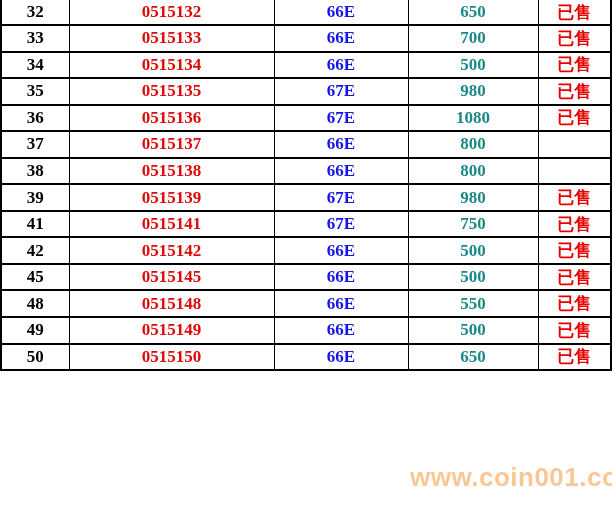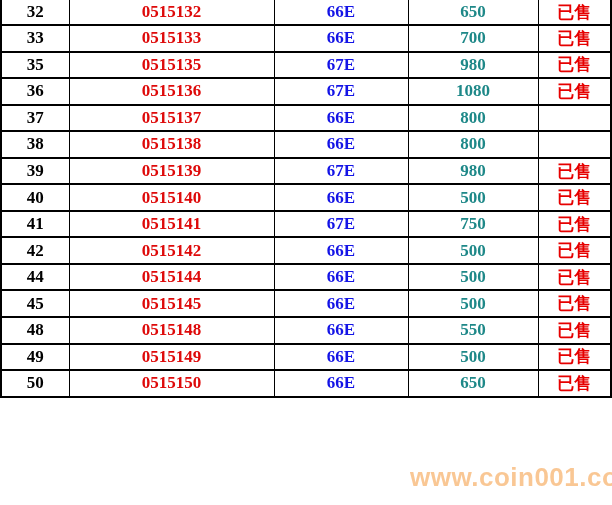--- a/index.html
+++ b/index.html
@@ -88,20 +88,27 @@
           <td class="cell-status">已售</td>
         </tr>
         <tr>
           <td class="cell-index">33</td>
           <td class="cell-serial">0515133</td>
           <td class="cell-grade">66E</td>
           <td class="cell-price">700</td>
           <td class="cell-status">已售</td>
         </tr>
         <tr>
+          <td class="cell-index">34</td>
+          <td class="cell-serial">0515134</td>
+          <td class="cell-grade">66E</td>
+          <td class="cell-price">500</td>
+          <td class="cell-status">已售</td>
+        </tr>
+        <tr>
           <td class="cell-index">35</td>
           <td class="cell-serial">0515135</td>
           <td class="cell-grade">67E</td>
           <td class="cell-price">980</td>
           <td class="cell-status">已售</td>
         </tr>
         <tr>
           <td class="cell-index">36</td>
           <td class="cell-serial">0515136</td>
           <td class="cell-grade">67E</td>
@@ -123,43 +130,29 @@
           <td class="cell-status"></td>
         </tr>
         <tr>
           <td class="cell-index">39</td>
           <td class="cell-serial">0515139</td>
           <td class="cell-grade">67E</td>
           <td class="cell-price">980</td>
           <td class="cell-status">已售</td>
         </tr>
         <tr>
-          <td class="cell-index">40</td>
-          <td class="cell-serial">0515140</td>
-          <td class="cell-grade">66E</td>
-          <td class="cell-price">500</td>
-          <td class="cell-status">已售</td>
-        </tr>
-        <tr>
           <td class="cell-index">41</td>
           <td class="cell-serial">0515141</td>
           <td class="cell-grade">67E</td>
           <td class="cell-price">750</td>
           <td class="cell-status">已售</td>
         </tr>
         <tr>
           <td class="cell-index">42</td>
           <td class="cell-serial">0515142</td>
-          <td class="cell-grade">66E</td>
-          <td class="cell-price">500</td>
-          <td class="cell-status">已售</td>
-        </tr>
-        <tr>
-          <td class="cell-index">44</td>
-          <td class="cell-serial">0515144</td>
           <td class="cell-grade">66E</td>
           <td class="cell-price">500</td>
           <td class="cell-status">已售</td>
         </tr>
         <tr>
           <td class="cell-index">45</td>
           <td class="cell-serial">0515145</td>
           <td class="cell-grade">66E</td>
           <td class="cell-price">500</td>
           <td class="cell-status">已售</td>

